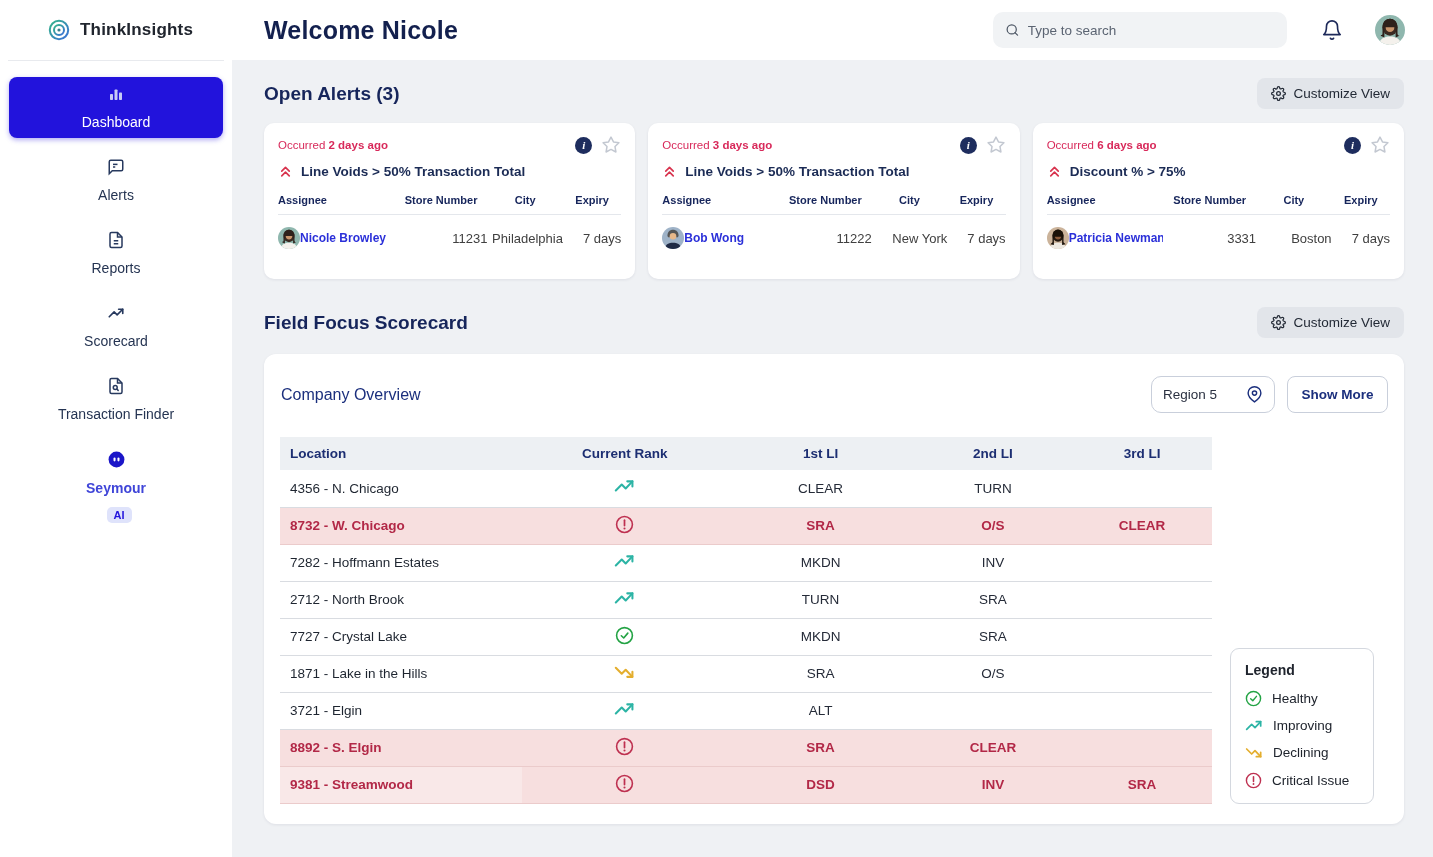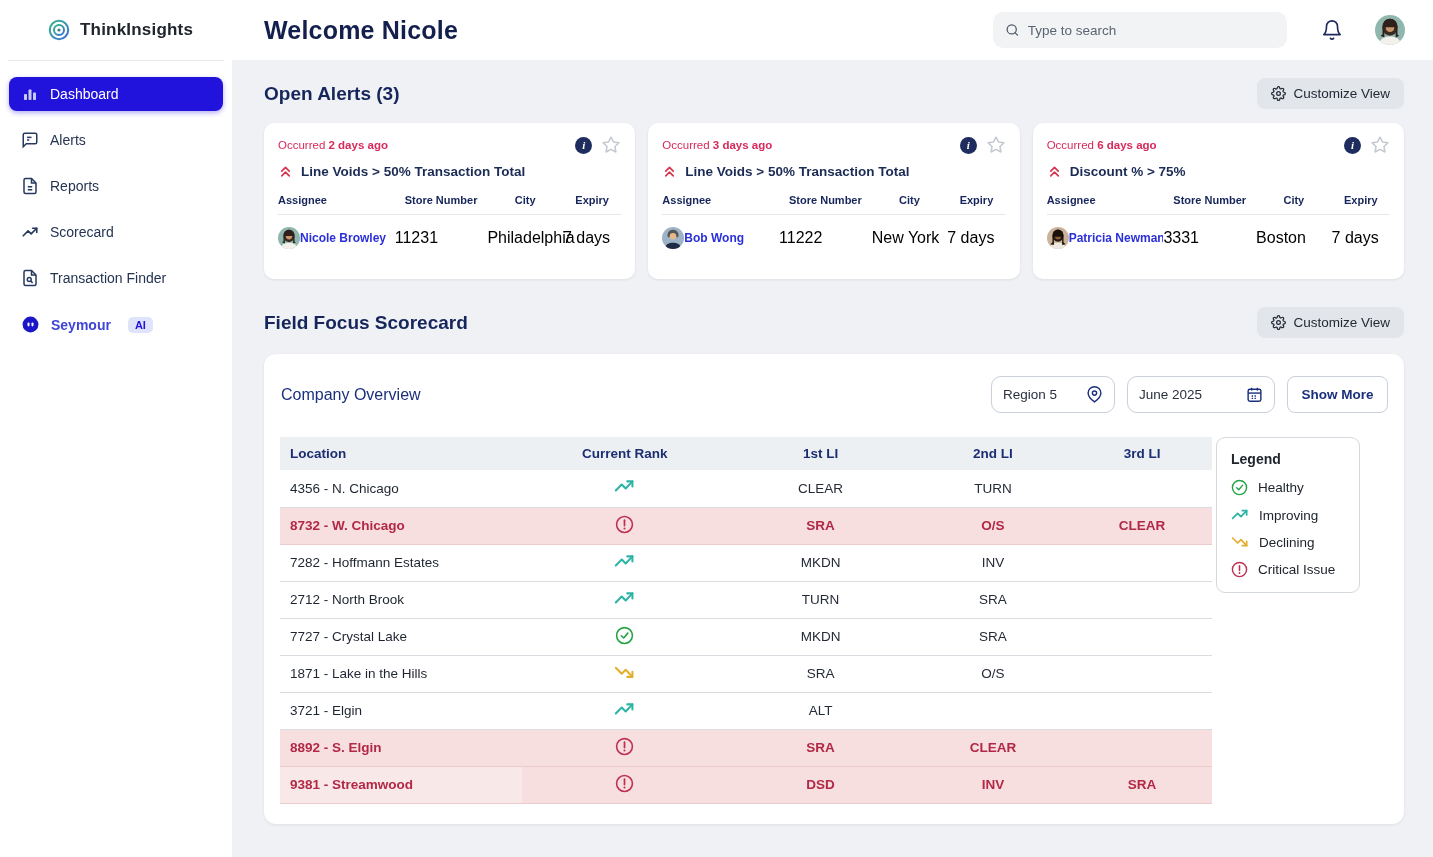--- a/index.html
+++ b/index.html
@@ -13,21 +13,21 @@
 
   
   .sidebar { width:232px; background:#fff; flex-shrink:0; padding:14px 9px 0 9px; }
   .logo-row { display:flex; align-items:center; gap:9px; padding:4px 0 18px 38px; }
   .logo-text { font-size:17px; font-weight:700; color:#20252e; letter-spacing:.2px; }
   .side-divider { border-top:1px solid #E8EAEE; margin:0 -1px 16px -1px; }
   .nav-item {
     display:flex; align-items:center; gap:11px;
     padding:8px 12px; margin:0 0 12px 0;
     border-radius:8px; cursor:pointer;
-    font-size:14px; color:#253452; font-weight:500;
+    font-size:14px; color:#253452; font-weight:500;flex-direction:column;
   }
   .nav-item svg { flex-shrink:0; }
   .nav-item.active { background:#2213DC; color:#fff; box-shadow:0 2px 5px rgba(34,19,220,.35); }
   .ai-badge {
     margin-left:6px; background:#DFE3FB; color:#2213DC;
     font-size:11px; font-weight:700; padding:2px 7px; border-radius:5px;
   }
   .seymour-label { color:#3F45D8; font-weight:600; }
 
   
@@ -76,21 +76,21 @@
     font-size:11px; font-weight:700; display:flex; align-items:center; justify-content:center;
     cursor:pointer; font-family:"Liberation Serif", serif; font-style:italic;
   }
   .alert-title-row { display:flex; align-items:center; gap:8px; margin-top:9px; }
   .alert-title { font-size:13.5px; font-weight:600; color:#1B2B55; }
   .acols { display:grid; grid-template-columns:34% 27% 22% 17%; align-items:center; }
   .acols.head { margin-top:15px; padding-bottom:8px; border-bottom:1px solid #E4E7EC; }
   .acols.head span { font-size:11px; font-weight:700; color:#16255B; text-align:center; }
   .acols.head span:first-child { text-align:left; }
   .acols.row { margin-top:12px; }
-  .acols.row .cell { font-size:16px; color:#000000; text-align:left; }
+  .acols.row .cell { font-size:13px; color:#404040; text-align:right; }
   .assignee-cell { display:flex; align-items:center; gap:0; }
   .assignee-cell .avatar { width:22px; height:22px; }
   .assignee-name { font-size:12px; font-weight:700; color:#2B30D9; cursor:pointer; white-space:nowrap; overflow:hidden; }
 
   
   .scorecard-head { margin-top:28px;gap:32px; }
   .panel {
     background:#fff; border-radius:12px; box-shadow:0 1px 3px rgba(20,30,60,.08);
     margin-top:16px; padding:22px 16px 20px 16px;
   }
@@ -103,21 +103,21 @@
     font-size:13.5px; color:#2A3040; cursor:pointer; background:#fff;
   }
   .filter-field.region { width:124px; }
   .filter-field.month { width:148px; }
   .show-more {
     width:101px; height:37px; border:1px solid #C9CFDB; border-radius:8px;
     background:#fff; font-size:13.5px; font-weight:700; color:#1B2F7D; cursor:pointer;
     font-family:"Liberation Sans", sans-serif;
   }
 
-  .panel-body { display:flex; align-items:flex-start; margin-top:24px; }
+  .panel-body { display:flex; align-items:flex-end; margin-top:24px; }
   .score-table { border-collapse:collapse; width:932px; table-layout:fixed; }
   .score-table col.c-loc  { width:26%; }
   .score-table col.c-rank { width:22%; }
   .score-table col.c-li1  { width:20%; }
   .score-table col.c-li2  { width:17%; }
   .score-table col.c-li3  { width:15%; }
   .score-table th {
     background:#EDF0F3; font-size:13.5px; font-weight:700; color:#1C2E72;
     text-align:center; padding:9px 6px 9px 6px;
   }
@@ -130,21 +130,21 @@
   .score-table tr[data-critical="true"] td { background:#F7DFDF; color:#B22847; font-weight:700; border-bottom-color:#EBCBCB; }
   .score-table tbody tr:last-child[data-critical="true"] td.loc { background:#F9E8E8; }
   .rank-icon { display:inline-flex; }
   .rank-icon svg { display:none; }
   .rank-icon[data-icon="improving"] .i-improving { display:block; }
   .rank-icon[data-icon="declining"] .i-declining { display:block; }
   .rank-icon[data-icon="healthy"]   .i-healthy   { display:block; }
   .rank-icon[data-icon="critical"]  .i-critical  { display:block; }
 
   .legend-box {
-    width:144px; margin-left:4px; border:1px solid #D4D8DF; border-radius:9px;
+    width:144px; margin-left:18px; border:1px solid #D4D8DF; border-radius:9px;
     padding:13px 14px 14px 14px; background:#fff; flex-shrink:0;
   }
   .legend-title { font-size:14px; font-weight:700; color:#20252e; margin-bottom:12px; }
   .legend-item { display:flex; align-items:center; gap:10px; margin-bottom:11px; font-size:13.5px; color:#20252e; }
   .legend-item:last-child { margin-bottom:0; }
 </style>
 </head>
 <body>
 
 <svg width="0" height="0" style="position:absolute">
@@ -431,31 +431,20 @@
 
       <div class="panel">
         <div class="panel-head">
           <span class="panel-title">Company Overview</span>
           <div class="filters">
             <div class="filter-field region">
               <span>Region 5</span>
               <svg width="17" height="17" viewBox="0 0 24 24" fill="none" stroke="#1B2F7D" stroke-width="2">
                 <path d="M21 10c0 6.5-9 12.5-9 12.5S3 16.5 3 10a9 9 0 0 1 18 0z"></path>
                   <circle cx="12" cy="10" r="3"></circle>
-              </svg>
-            </div>
-            <div class="filter-field month">
-              <span>June 2025</span>
-              <svg width="17" height="17" viewBox="0 0 24 24" fill="none" stroke="#1B2F7D" stroke-width="2">
-                <rect x="3" y="4.5" width="18" height="17" rx="2.5"></rect>
-                <line x1="16" y1="2.5" x2="16" y2="6.5"></line>
-                  <line x1="8" y1="2.5" x2="8" y2="6.5"></line>
-                  <line x1="3" y1="10" x2="21" y2="10"></line>
-                <line x1="8" y1="14" x2="16" y2="14" stroke-dasharray="2 2"></line>
-                  <line x1="8" y1="17.5" x2="16" y2="17.5" stroke-dasharray="2 2"></line>
               </svg>
             </div>
             <button class="show-more">Show More</button>
           </div>
         </div>
 
         <div class="panel-body">
           <table class="score-table">
             <colgroup>
                 <col class="c-loc">

